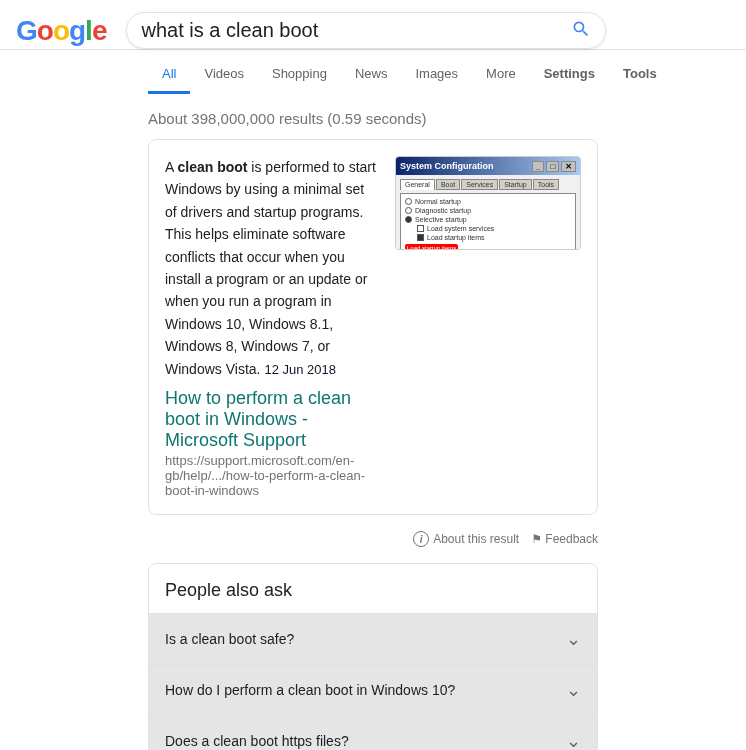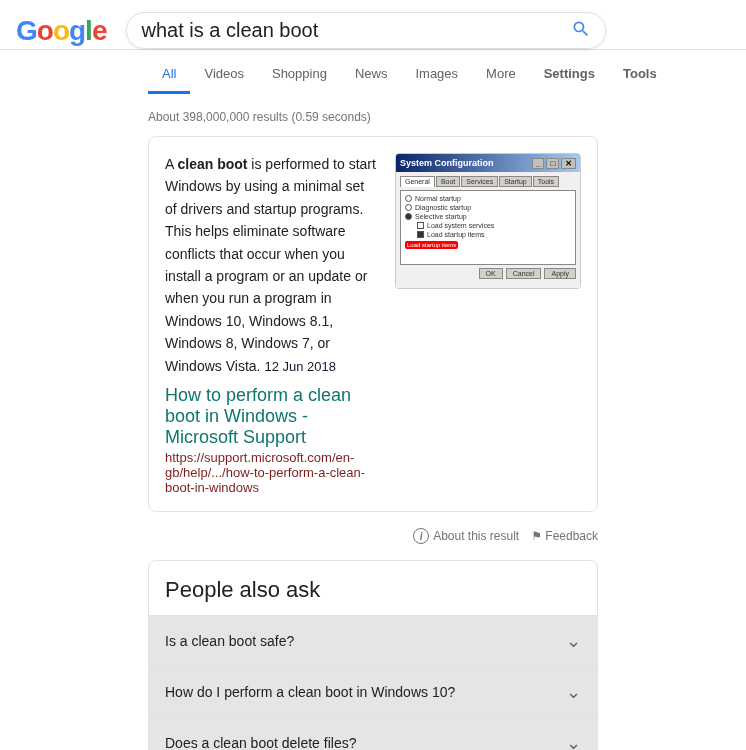--- a/index.html
+++ b/index.html
@@ -93,21 +93,21 @@
     }
     .nav-right .nav-tab {
       color: #5f6368;
     }
 
     
     .results-area {
       padding: 8px 148px 20px 148px;
     }
     .results-stats {
-      font-size: 12px;
+      font-size: 15px;
       color: #70757a;
       padding: 8px 0 12px 0;
     }
 
     
     .featured-snippet {
       border: 1px solid #dfe1e5;
       border-radius: 8px;
       padding: 16px;
       margin-bottom: 16px;
@@ -123,21 +123,21 @@
     .snippet-text b {
       font-weight: bold;
     }
     .snippet-date {
       color: #0f172a;
       font-size: 13px;
       margin-left: 4px;
     }
     .snippet-image {
       width: 186px;
-      height: 136px;
+      height: 94px;
       flex-shrink: 0;
       background: #e8e8e8;
       border: 1px solid #ccc;
       border-radius: 4px;
       overflow: hidden;
       position: relative;
     }
     
     .fake-dialog {
       width: 100%;
@@ -211,21 +211,21 @@
     }
     .snippet-link {
       color: #0f766e;
       font-size: 18px;
       font-weight: normal;
       text-decoration: none;
       display: block;
       margin-top: 8px;
     }
     .snippet-url {
-      color: #7f1d1d;
+      color: #737373;
       font-size: 13px;
       display: block;
       margin-top: 2px;
     }
     .snippet-footer {
       display: flex;
       align-items: center;
       justify-content: flex-end;
       margin-top: 6px;
       gap: 12px;
@@ -245,21 +245,21 @@
     }
 
     
     .paa-box {
       border: 1px solid #dfe1e5;
       border-radius: 8px;
       margin-bottom: 16px;
       overflow: hidden;
     }
     .paa-title {
-      font-size: 22px;
+      font-size: 18px;
       font-weight: normal;
       padding: 16px 16px 12px 16px;
       color: #202124;
     }
     .paa-item {
       border-top: 1px solid #dfe1e5;
       padding: 14px 16px;
       display: flex;
       justify-content: space-between;
       align-items: center;
@@ -405,19 +405,19 @@
     <div class="paa-title">People also ask</div>
     <div class="paa-item">
       <span class="paa-item-text">Is a clean boot safe?</span>
       <span class="chevron-icon">⌄</span>
     </div>
     <div class="paa-item">
       <span class="paa-item-text">How do I perform a clean boot in Windows 10?</span>
       <span class="chevron-icon">⌄</span>
     </div>
     <div class="paa-item">
-      <span class="paa-item-text">Does a clean boot delete files?</span>
+      <span class="paa-item-text">Does a clean boot https files?</span>
       <span class="chevron-icon">⌄</span>
     </div>
 
   </div>
 
 </div>
 
 </body></html>

